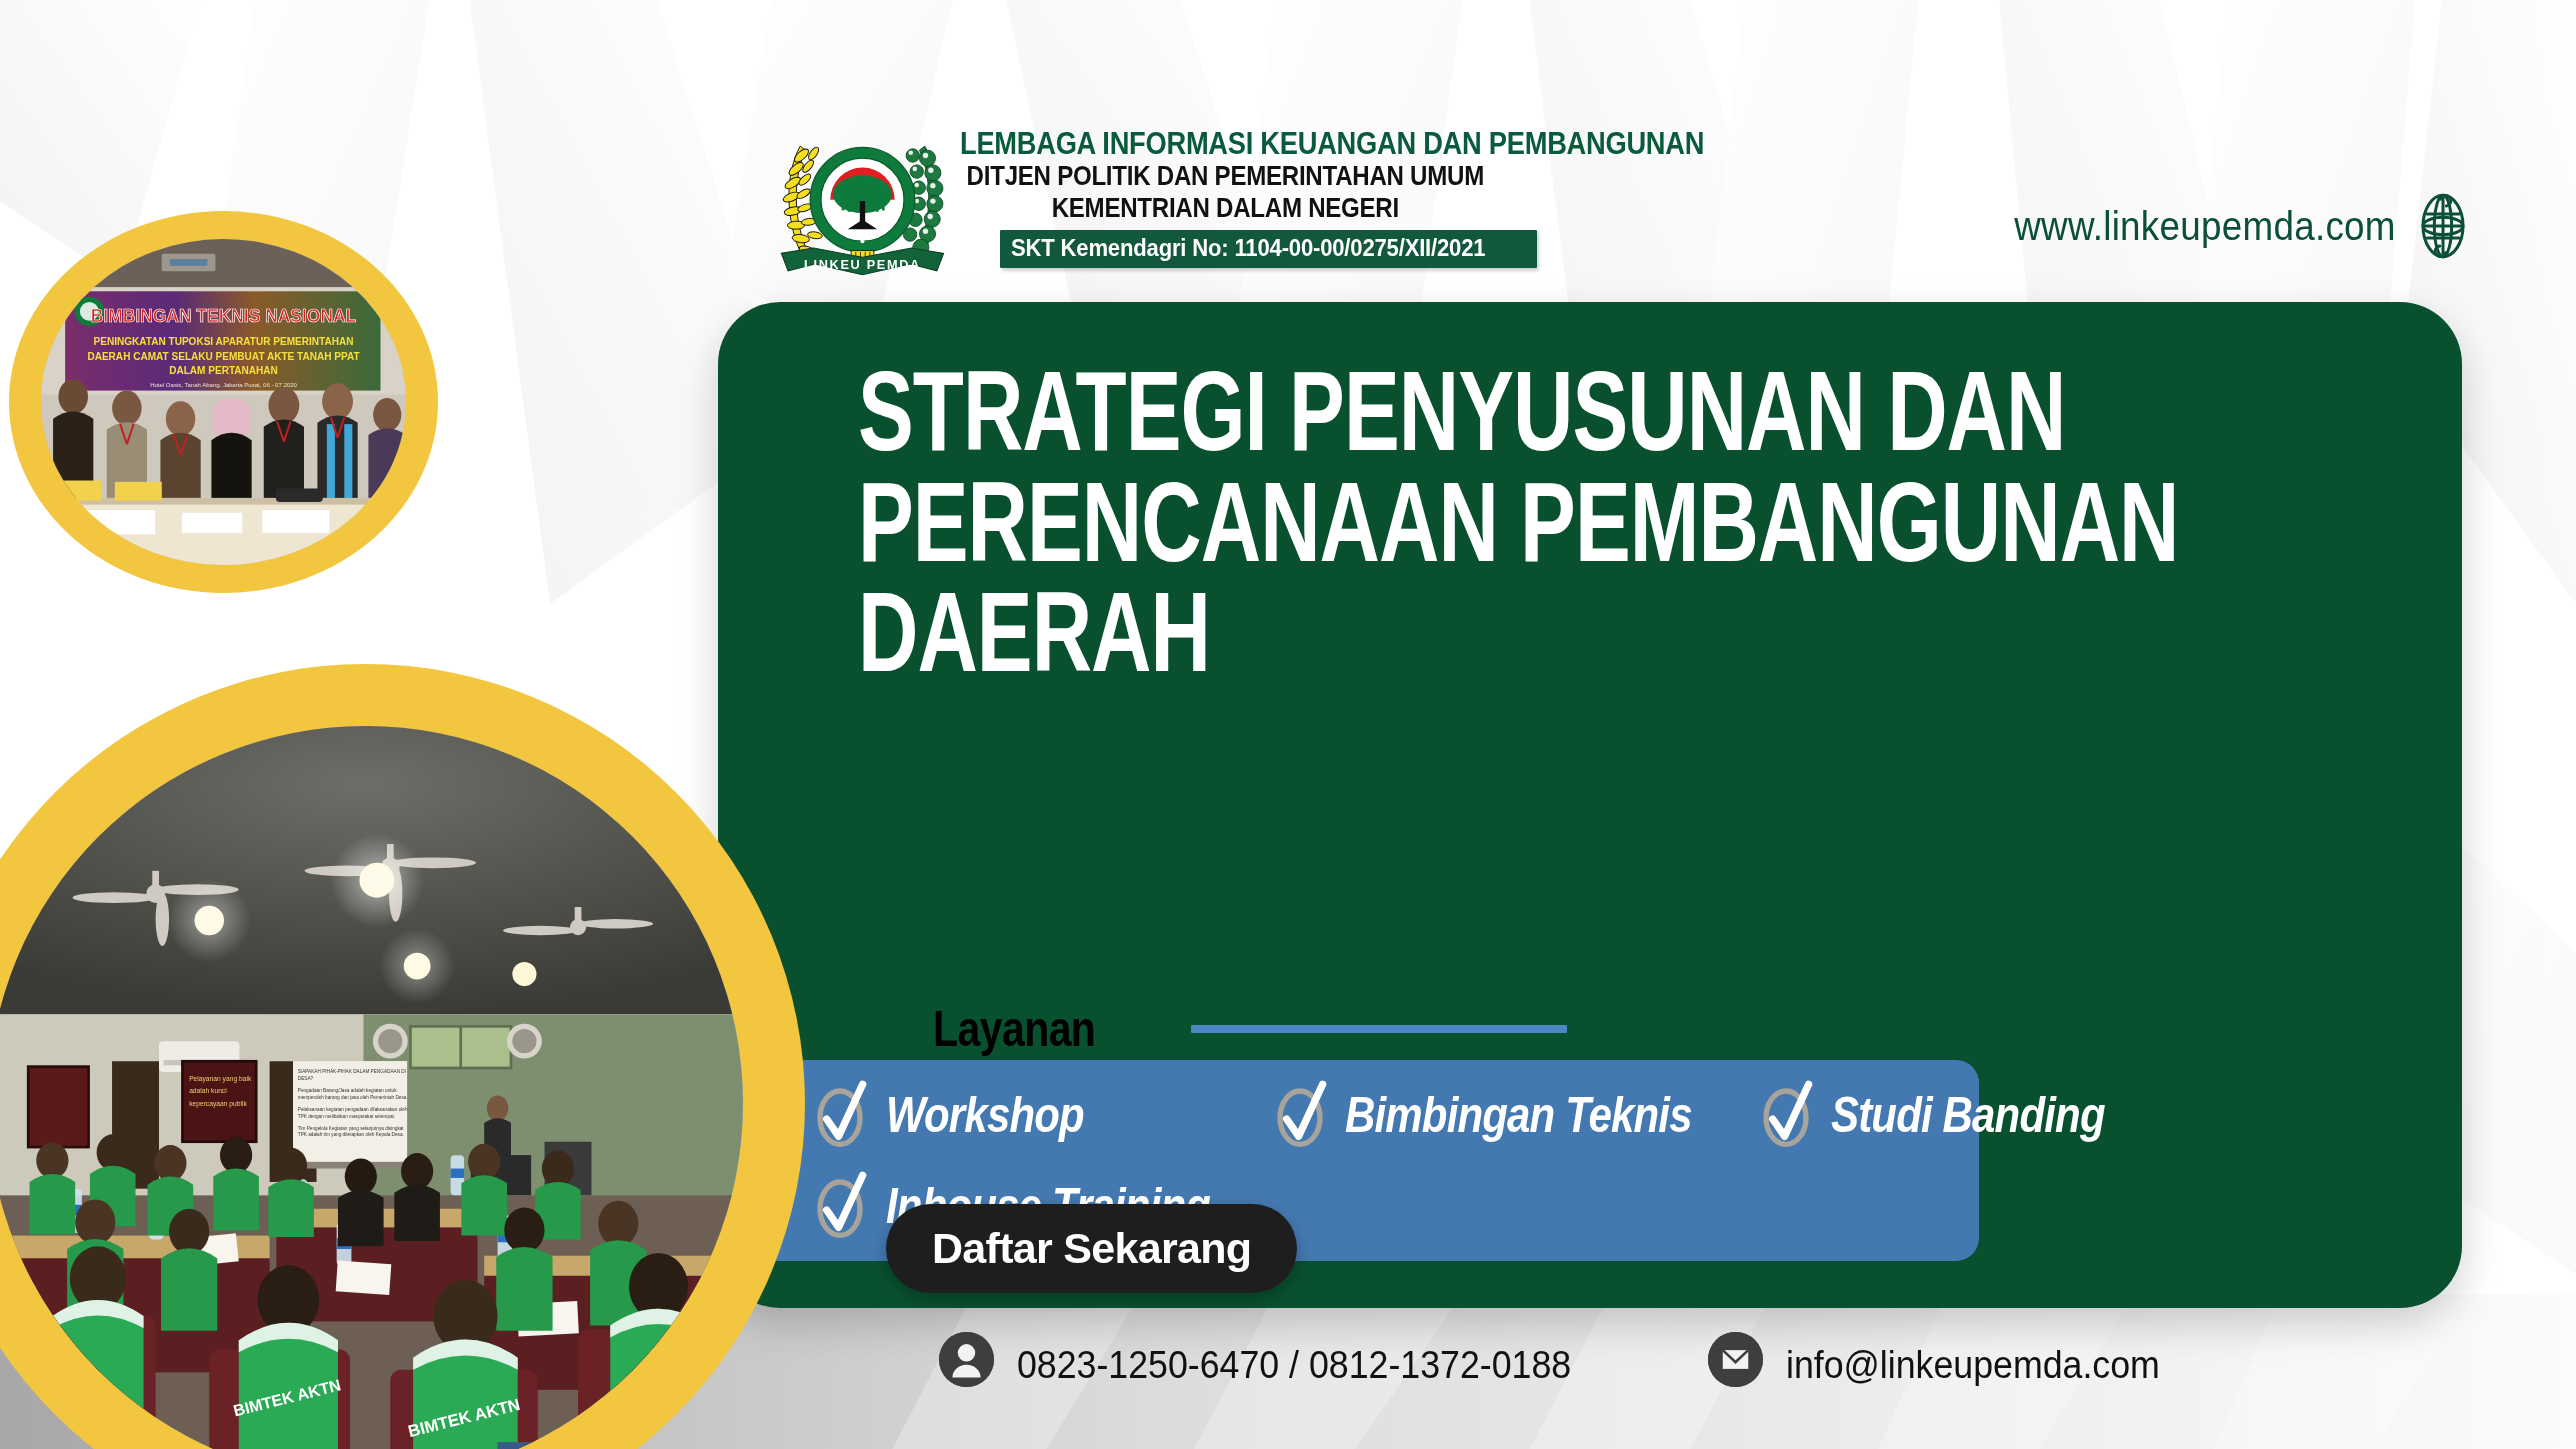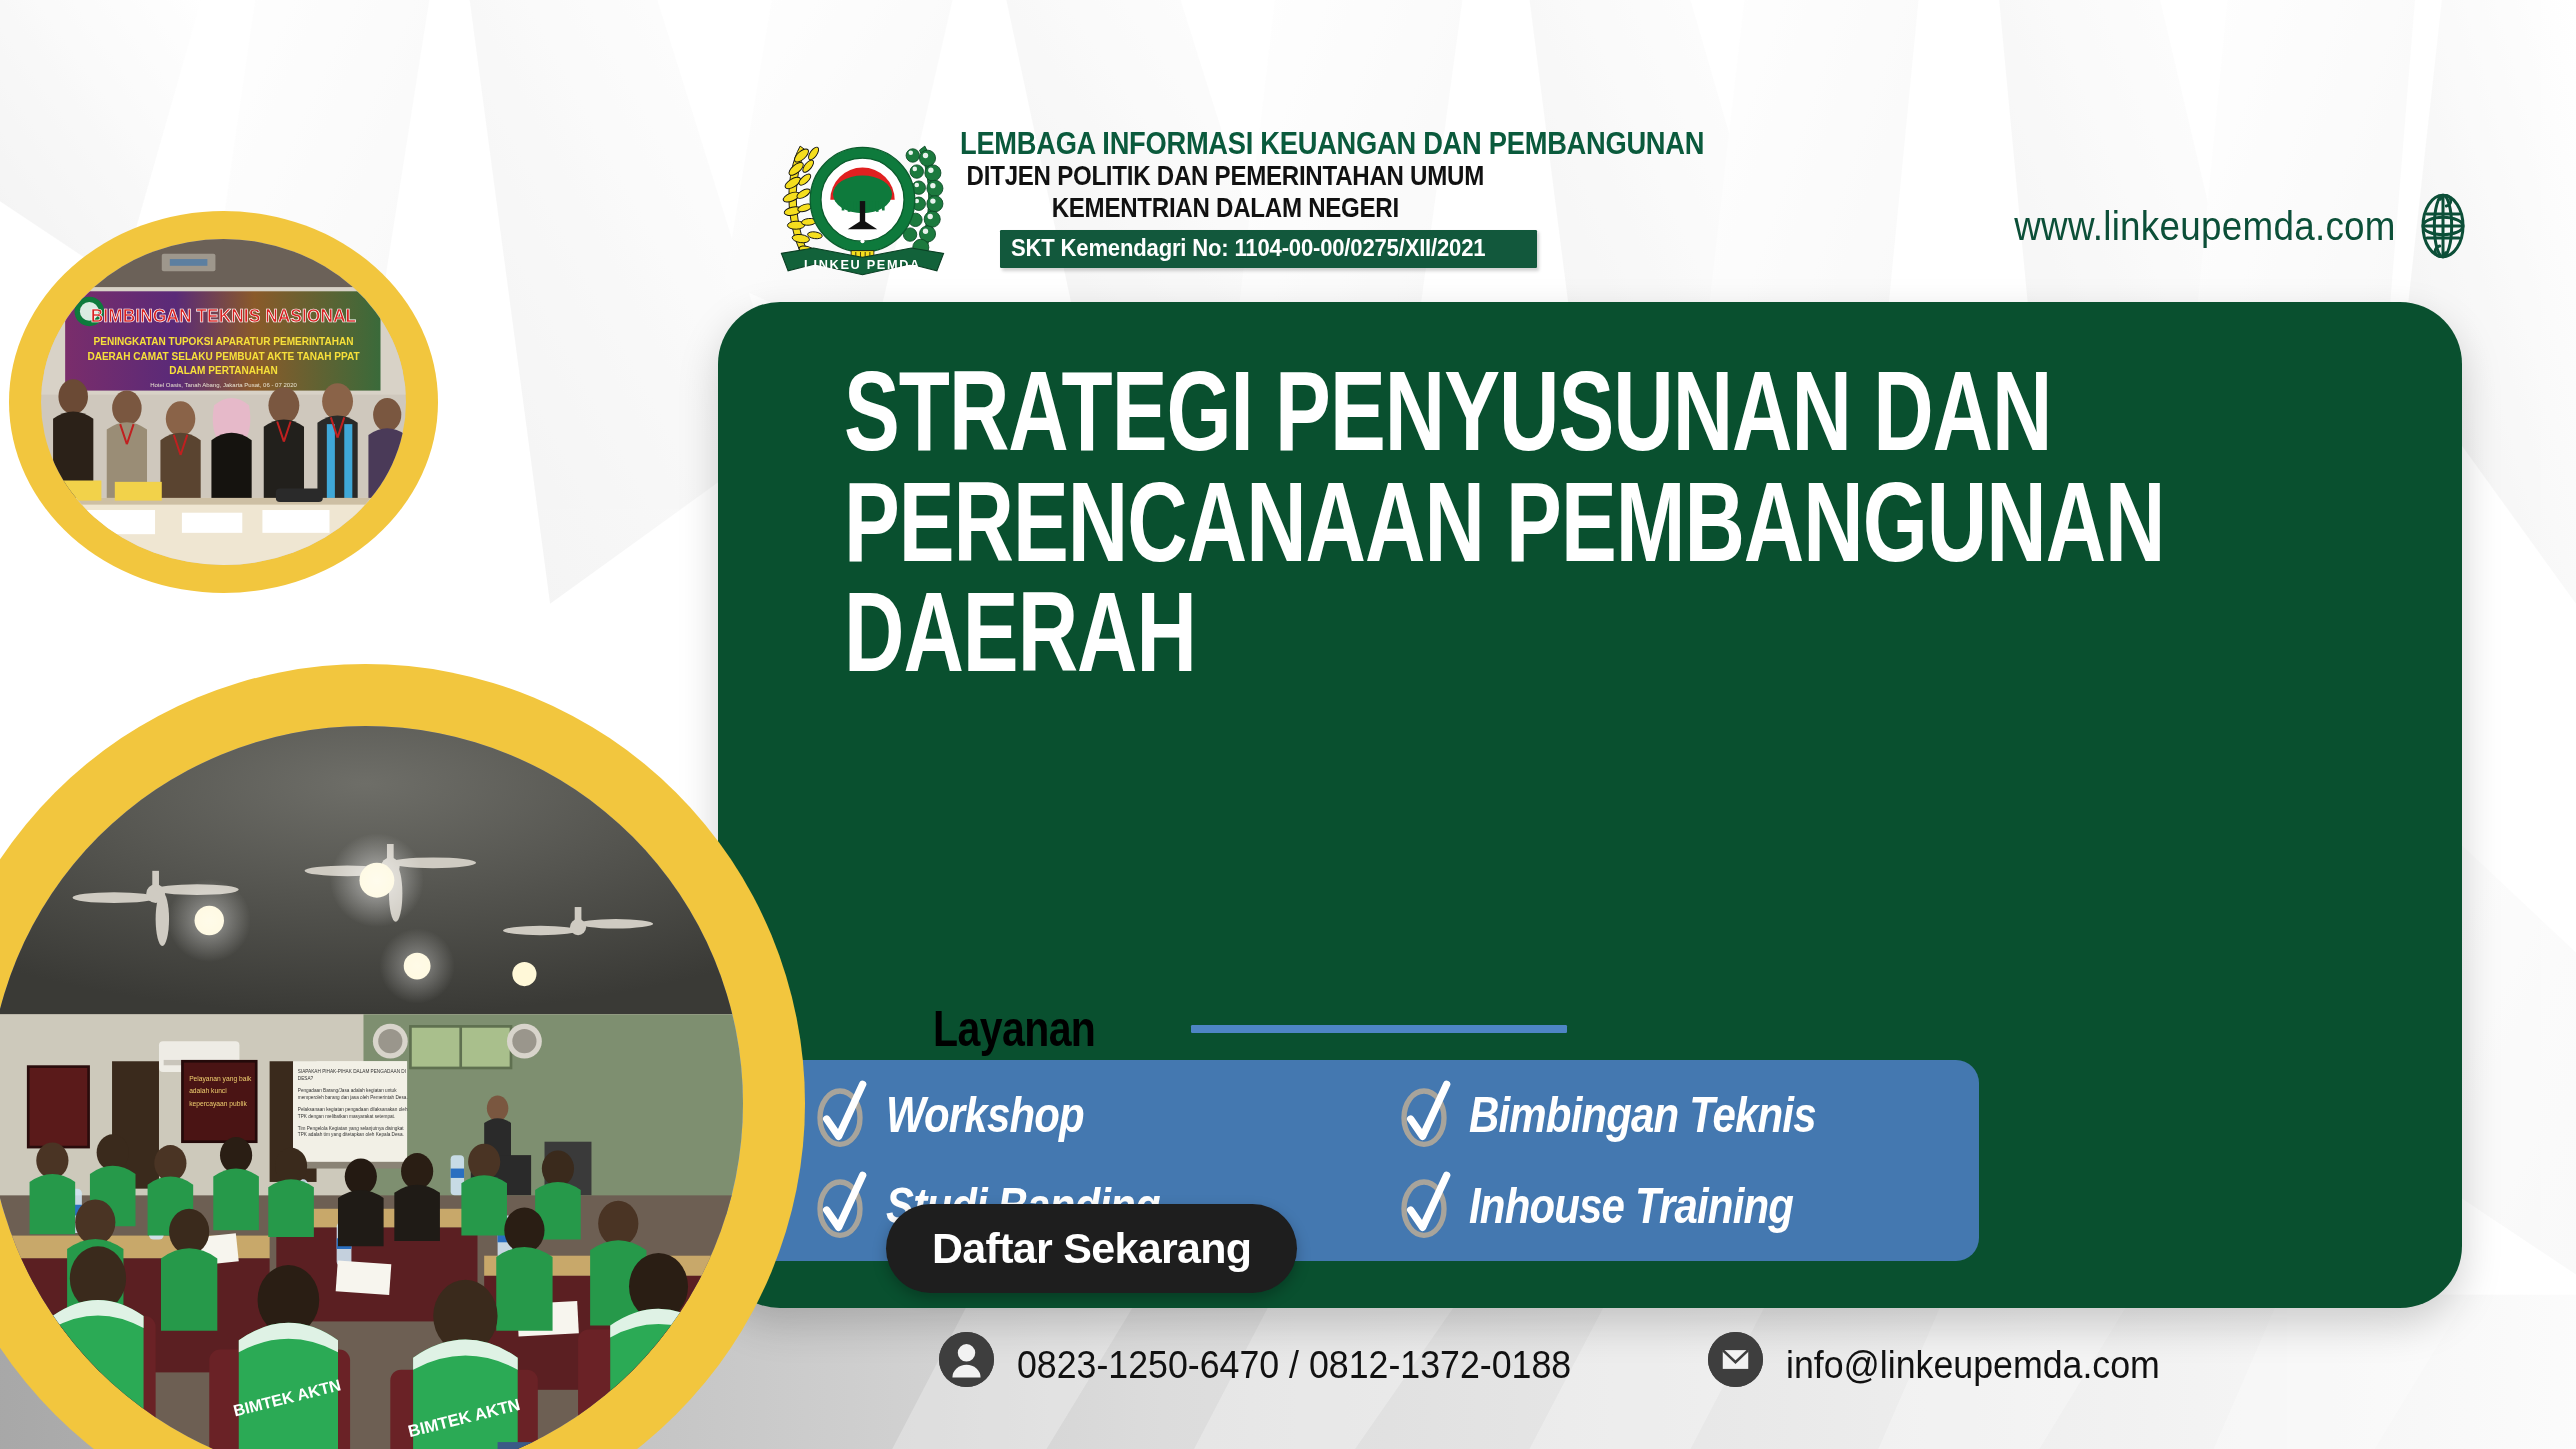--- a/index.html
+++ b/index.html
@@ -47,41 +47,41 @@
     transform:scaleX(.92);transform-origin:right center;
   }
 
   
   #card{
     position:absolute;left:718px;top:302px;width:1744px;height:1006px;
     background:#09502F;border-radius:62px;
     box-shadow:0 16px 40px rgba(0,0,0,.18);
   }
   #title{
-    position:absolute;left:126px;top:54px;width:1409px;color:#fff;
+    position:absolute;left:140px;top:54px;width:1409px;color:#fff;
   }
   .tline{
     font-family:"Liberation Sans",sans-serif;font-weight:bold;
     font-size:113px;line-height:.98;letter-spacing:-1.3px;
     transform:scaleX(.74);transform-origin:left center;
     white-space:nowrap;
   }
 
   #layanan-row{position:absolute;left:215px;top:698px;display:flex;align-items:center;gap:60px;}
   #layanan{
     color:#000;font-weight:bold;font-size:50px;letter-spacing:-0.7px;
     transform:scaleX(.82);transform-origin:left center;
     font-family:"Liberation Sans",sans-serif;
   }
   #layanan-rule{width:376px;height:7.4px;background:#4E85C5;border-radius:1.3px;}
 
   #services{
     position:absolute;left:-6.7px;top:758px;width:1268px;height:201px;
     background:#4478B0;border-radius:23px;
-    display:grid;grid-template-columns:1fr 1fr;align-content:center;
+    display:grid;grid-template-columns:1fr 1fr 1fr;align-content:center;
     padding:0 0 0 101px;box-sizing:border-box;row-gap:4px;
   }
   .svc{display:flex;align-items:center;gap:17.4px;height:87px;}
   .svc-label{
     color:#fff;font-weight:bold;font-style:italic;font-size:50px;
     letter-spacing:-1px;white-space:nowrap;
     transform:scaleX(.84);transform-origin:left center;
     font-family:"Liberation Sans",sans-serif;
   }
   .check{width:56px;height:70px;flex:0 0 56px;position:relative;}

